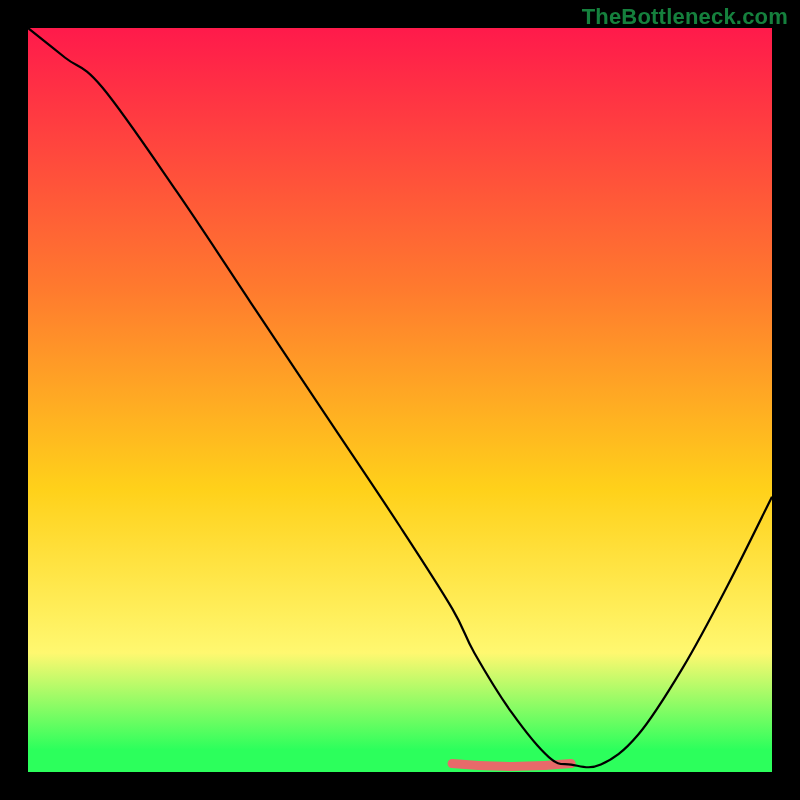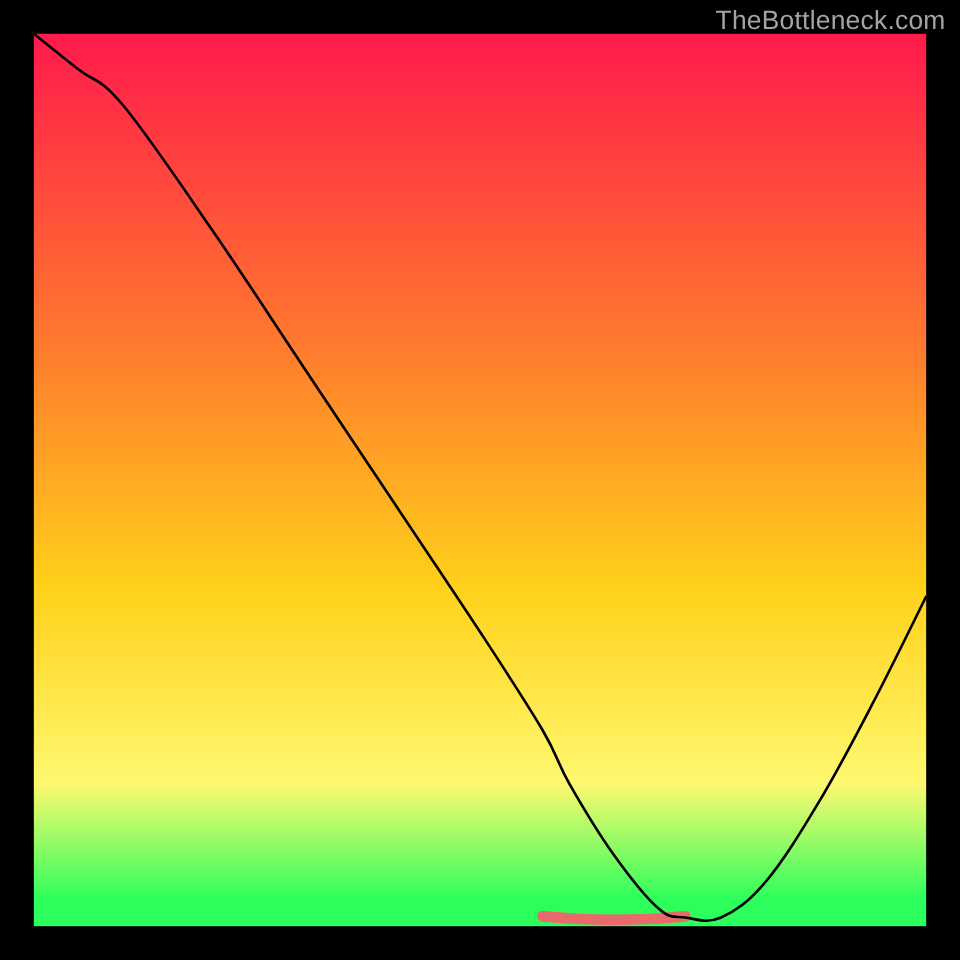--- a/index.html
+++ b/index.html
@@ -8,23 +8,23 @@
     height: 800px;
     background: #000;
     position: relative;
     font-family: Arial, Helvetica, sans-serif;
     overflow: hidden;
   }
   .watermark {
     position: absolute;
     top: 4px;
     right: 12px;
-    color: #a3a3a3;
+    color: #15803d;
     font-size: 22px;
-    font-weight: 400;
+    font-weight: 700;
     letter-spacing: 0.2px;
     z-index: 5;
     text-align: right;
   }
   .plot-frame {
     position: absolute;
     top: 28px;
     left: 28px;
     width: 744px;   
     height: 744px;  

